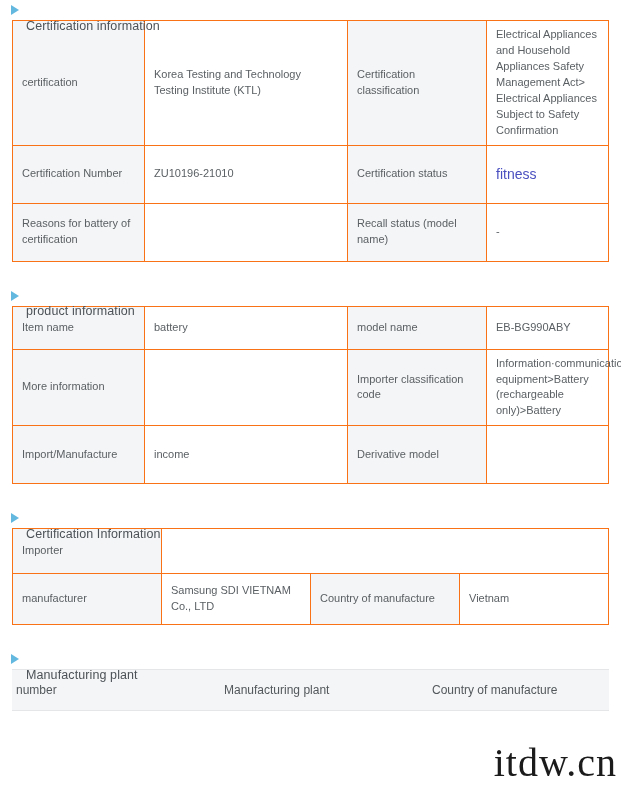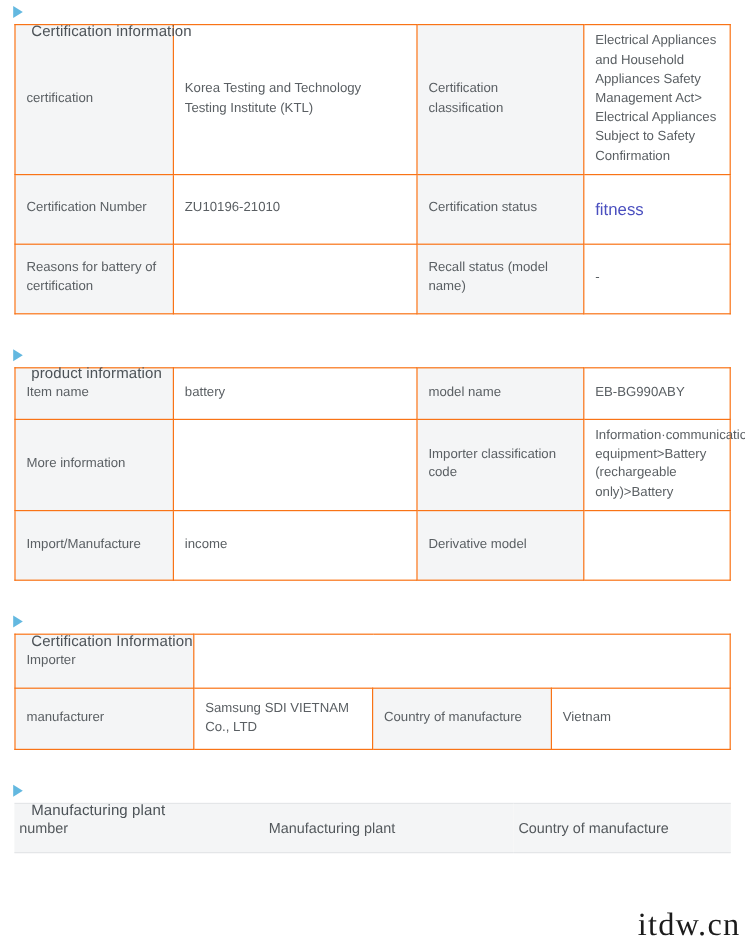--- a/index.html
+++ b/index.html
@@ -100,21 +100,21 @@
     padding: 13px 4px;
   }
   .gap-m { height: 24px; }
 
   
   .watermark {
     position: absolute;
     right: 4px;
     bottom: 2px;
     font-family: "Liberation Serif", serif;
-    font-size: 27px;
+    font-size: 40px;
     color: #1b1b1b;
     letter-spacing: 1px;
     white-space: nowrap;
     pointer-events: none;
   }
 </style>
 </head>
 <body>
 
 <div class="page">

